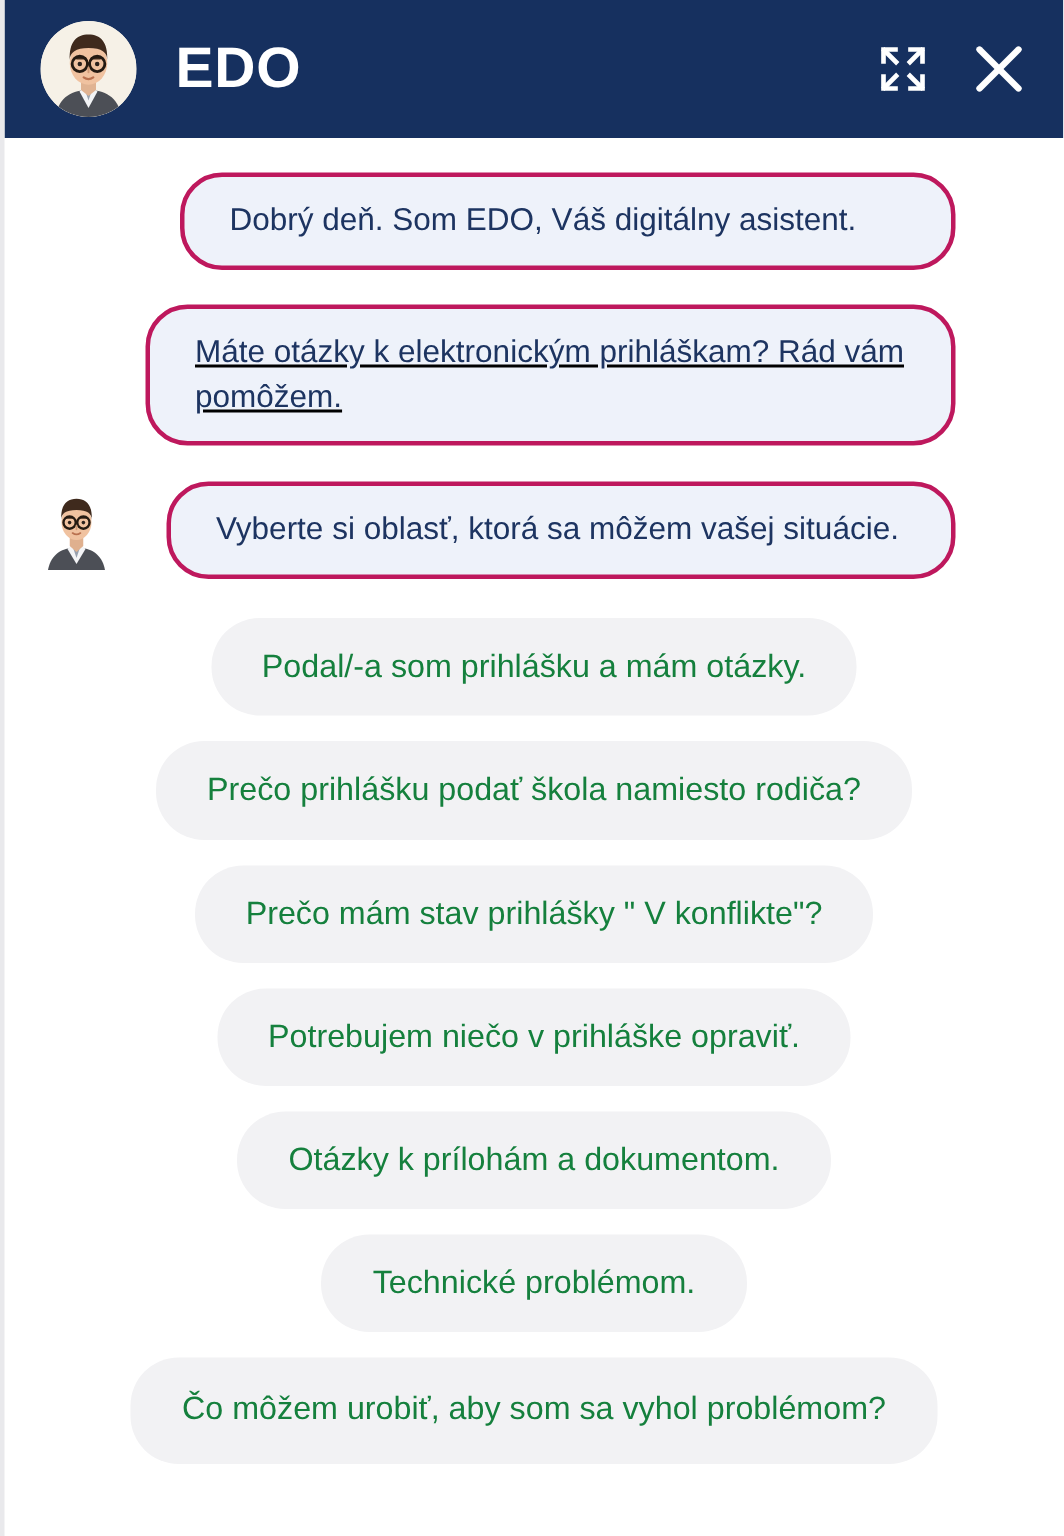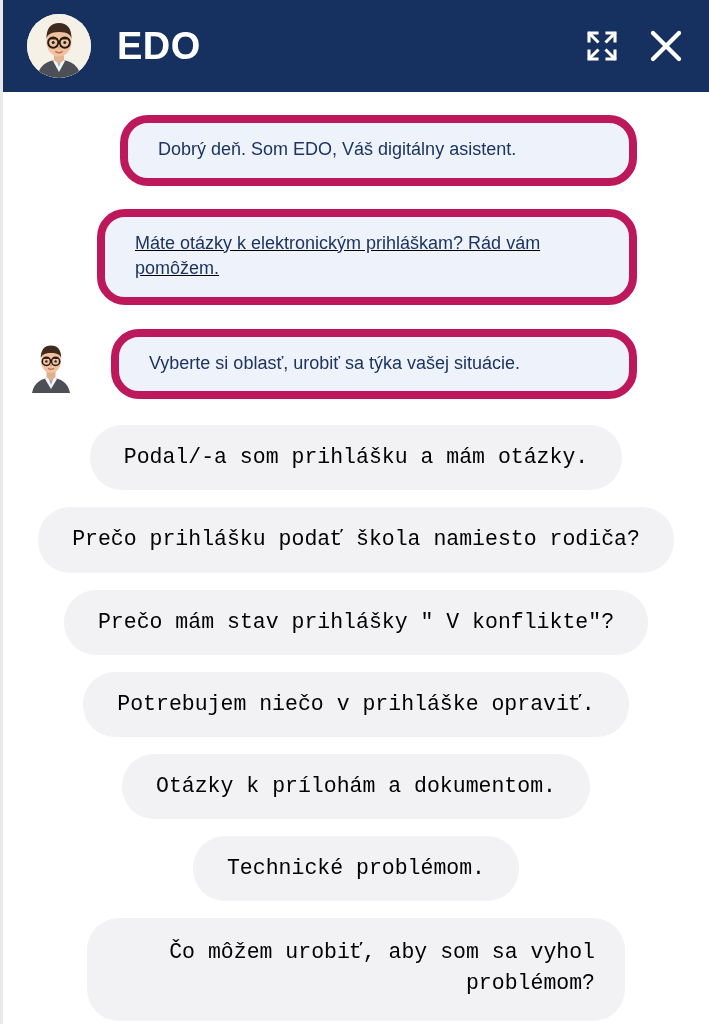--- a/index.html
+++ b/index.html
@@ -88,24 +88,24 @@
     justify-content: flex-end;
     padding: 0 72px 0 0;
     position: relative;
   }
   .msg-row.row-1 { margin-top: 23px; }
   .msg-row.row-2 { margin-top: 23px; text-decoration: underline; }
   .msg-row.row-3 { margin-top: 24px; }
 
   .bubble {
     background: #eef2fa;
-    border: 8px solid #be185d;
+    border: 3px solid #be185d;
     border-radius: 28px;
     color: #1d3461;
-    font-size: 18px;
+    font-size: 21px;
     line-height: 1.42;
     padding: 14px 26px 15px 30px;
     box-sizing: border-box;
     max-width: 540px;
   }
   .bubble.b1 { width: 517px; }
   .bubble.b2 { width: 540px; }
   .bubble.b3 { width: 526px; }
 
   .msg-avatar {
@@ -124,25 +124,25 @@
     margin-top: 26px;
     display: flex;
     flex-direction: column;
     align-items: center;
     gap: 17px;
   }
   .chip {
     background: #f2f2f4;
     border: 0;
     border-radius: 32px;
-    color: #000000;
-    font-family: Liberation Mono, monospace;
+    color: #15803d;
+    font-family: Liberation Sans, sans-serif;
     font-size: 21.5px;
     line-height: 1.45;
-    text-align: right;
+    text-align: center;
     padding: 17px 34px;
     cursor: pointer;
     box-sizing: border-box;
     white-space: nowrap;
   }
   .chip.two-line {
     white-space: normal;
     width: 538px;
     padding: 19px 30px 21px;
   }
@@ -244,21 +244,21 @@
           <circle cx="18.4" cy="20.4" r="4.1" fill="none" stroke="#241a12" stroke-width="1.6"></circle>
           <circle cx="27.6" cy="20.4" r="4.1" fill="none" stroke="#241a12" stroke-width="1.6"></circle>
           <line x1="22.5" y1="20.2" x2="23.5" y2="20.2" stroke="#241a12" stroke-width="1.4"></line>
           <circle cx="18.4" cy="20.4" r="1.2" fill="#2a211c"></circle>
           <circle cx="27.6" cy="20.4" r="1.2" fill="#2a211c"></circle>
 
           <path d="M23 22.4 v2.6" stroke="#cf9a77" stroke-width="1.1" fill="none" stroke-linecap="round"></path>
           <path d="M20.4 27.4 q2.6 1.8 5.2 0" stroke="#b9714f" stroke-width="1.2" fill="none" stroke-linecap="round"></path>
         </svg>
       </div>
-      <div class="bubble b3">Vyberte si oblasť, urobiť sa týka vašej situácie.</div>
+      <div class="bubble b3">Vyberte si oblasť, ktorá sa môžem vašej situácie.</div>
     </div>
 
     <div class="suggestions">
       <button class="chip">Podal/-a som prihlášku a mám otázky.</button>
       <button class="chip">Prečo prihlášku podať škola namiesto rodiča?</button>
       <button class="chip">Prečo mám stav prihlášky " V konflikte"?</button>
       <button class="chip">Potrebujem niečo v prihláške opraviť.</button>
       <button class="chip">Otázky k prílohám a dokumentom.</button>
       <button class="chip">Technické problémom.</button>
       <button class="chip two-line">Čo môžem urobiť, aby som sa vyhol problémom?</button>

